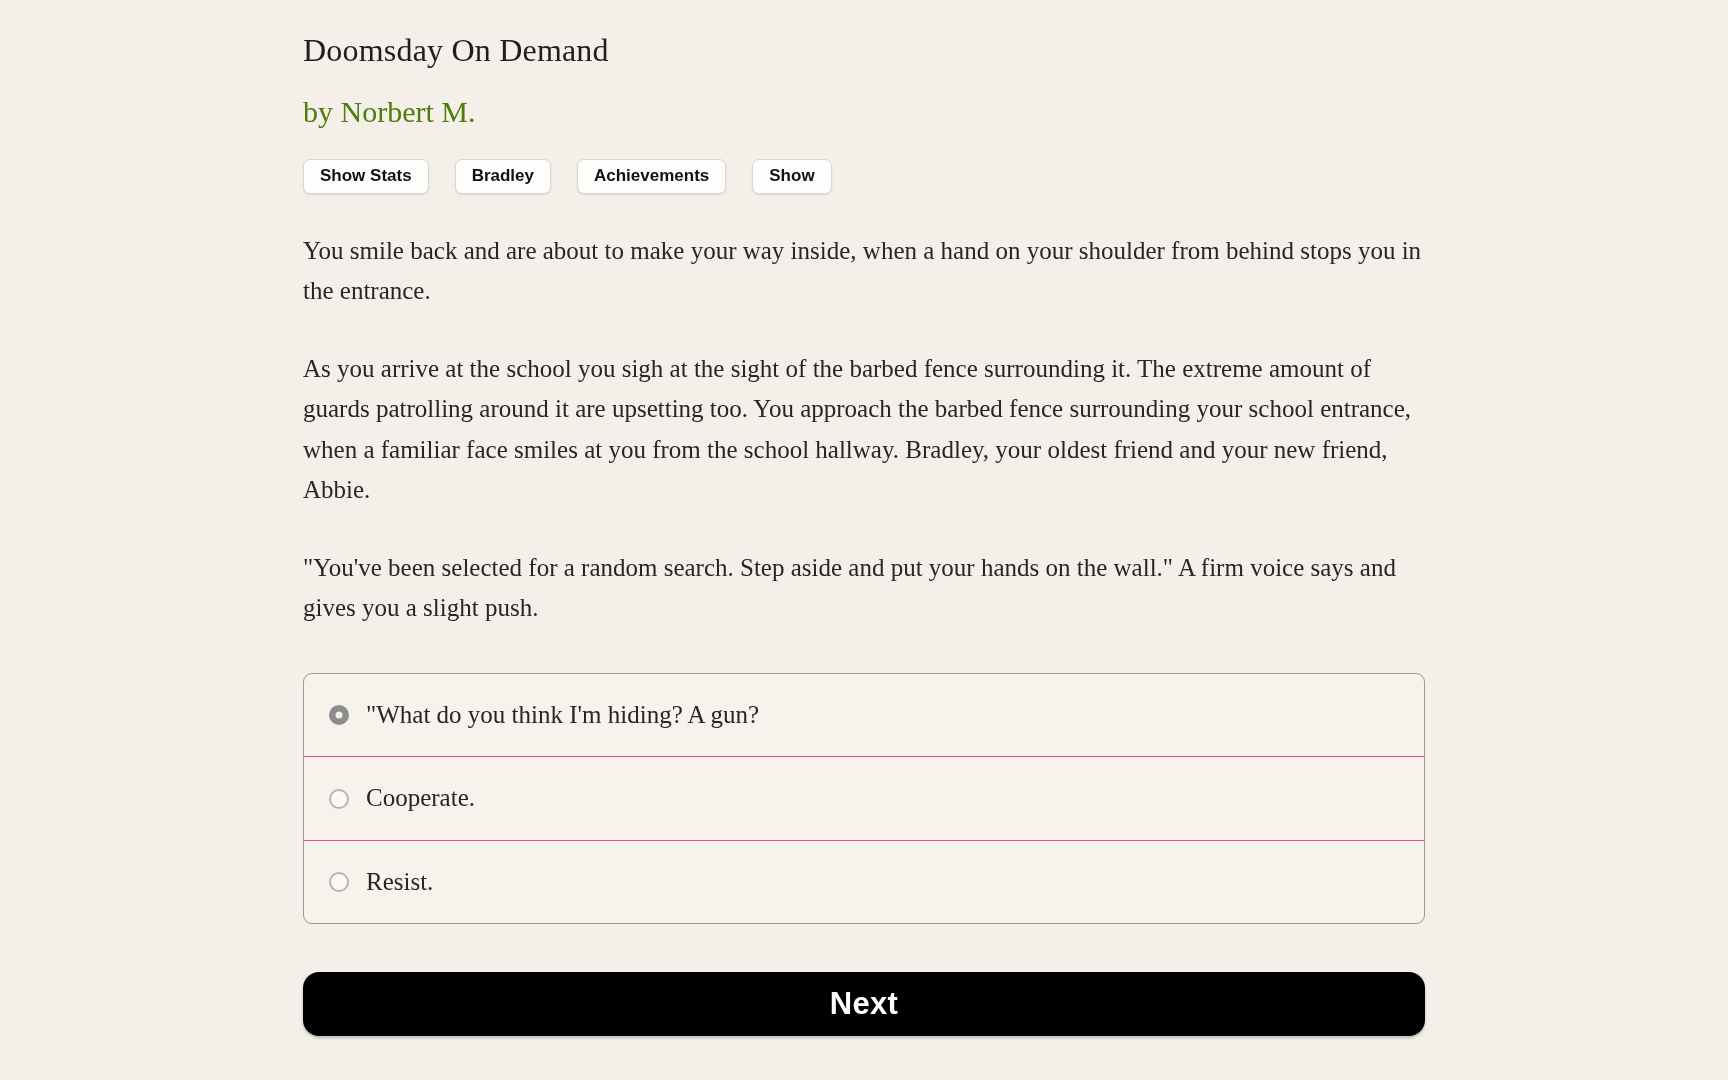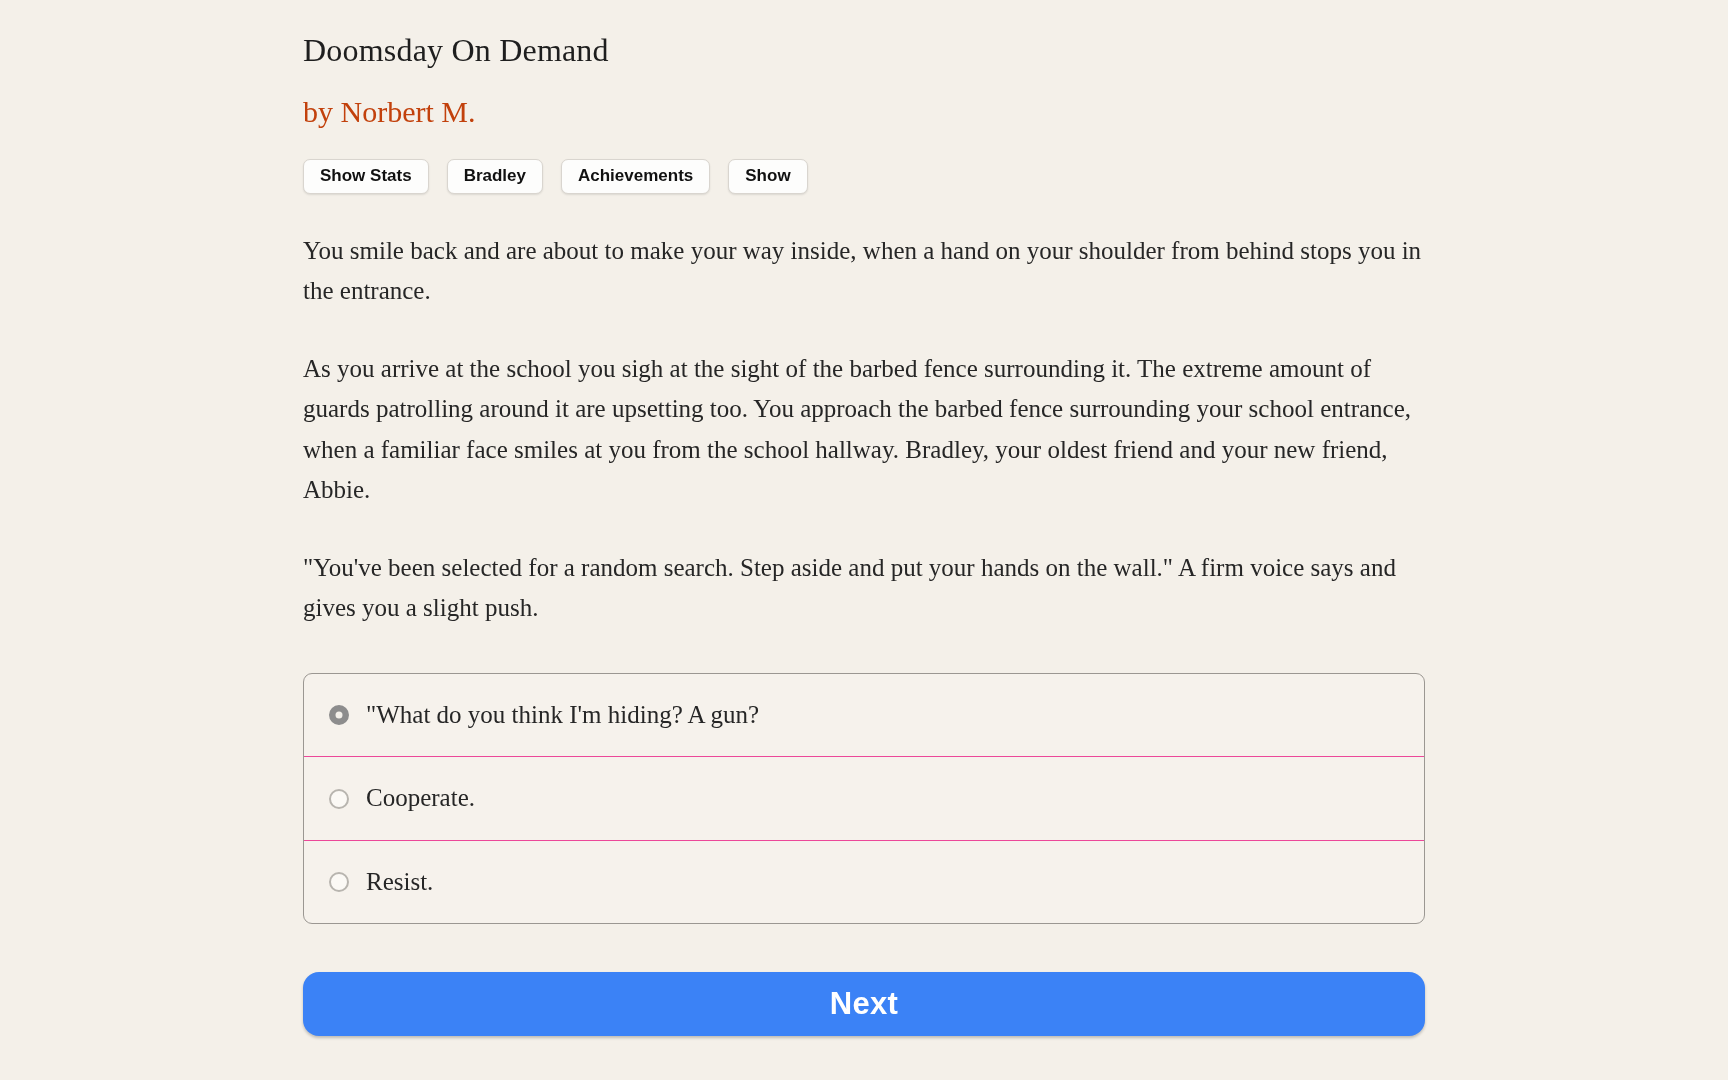--- a/index.html
+++ b/index.html
@@ -24,27 +24,27 @@
     font-weight: 400;
     letter-spacing: 0.2px;
     color: #1e1e1e;
     line-height: 1.15;
   }
 
   .game-author {
     margin-top: 26px;
     font-size: 30px;
     font-weight: 400;
-    color: #c2410c;
+    color: #4d7c0f;
   }
 
   .toolbar {
     margin-top: 30px;
     display: flex;
-    gap: 18px;
+    gap: 26px;
   }
 
   .toolbar button {
     font-family: "Liberation Sans", sans-serif;
     font-size: 17px;
     font-weight: 600;
     color: #111;
     background: #fdfdfc;
     border: 1px solid #d9d5cf;
     border-radius: 7px;
@@ -111,21 +111,21 @@
     border-radius: 50%;
     background: #f3f0ea;
     transform: translate(-50%, -50%);
   }
 
   .next-button {
     display: block;
     width: 100%;
     margin-top: 48px;
     height: 64px;
-    background: #3b82f6;
+    background: #000000;
     border: none;
     border-radius: 16px;
     box-shadow: 0 2px 3px rgba(0,0,0,0.22);
     font-family: "Liberation Sans", sans-serif;
     font-size: 31px;
     font-weight: 700;
     color: #ffffff;
     letter-spacing: 0.3px;
     cursor: pointer;
   }

